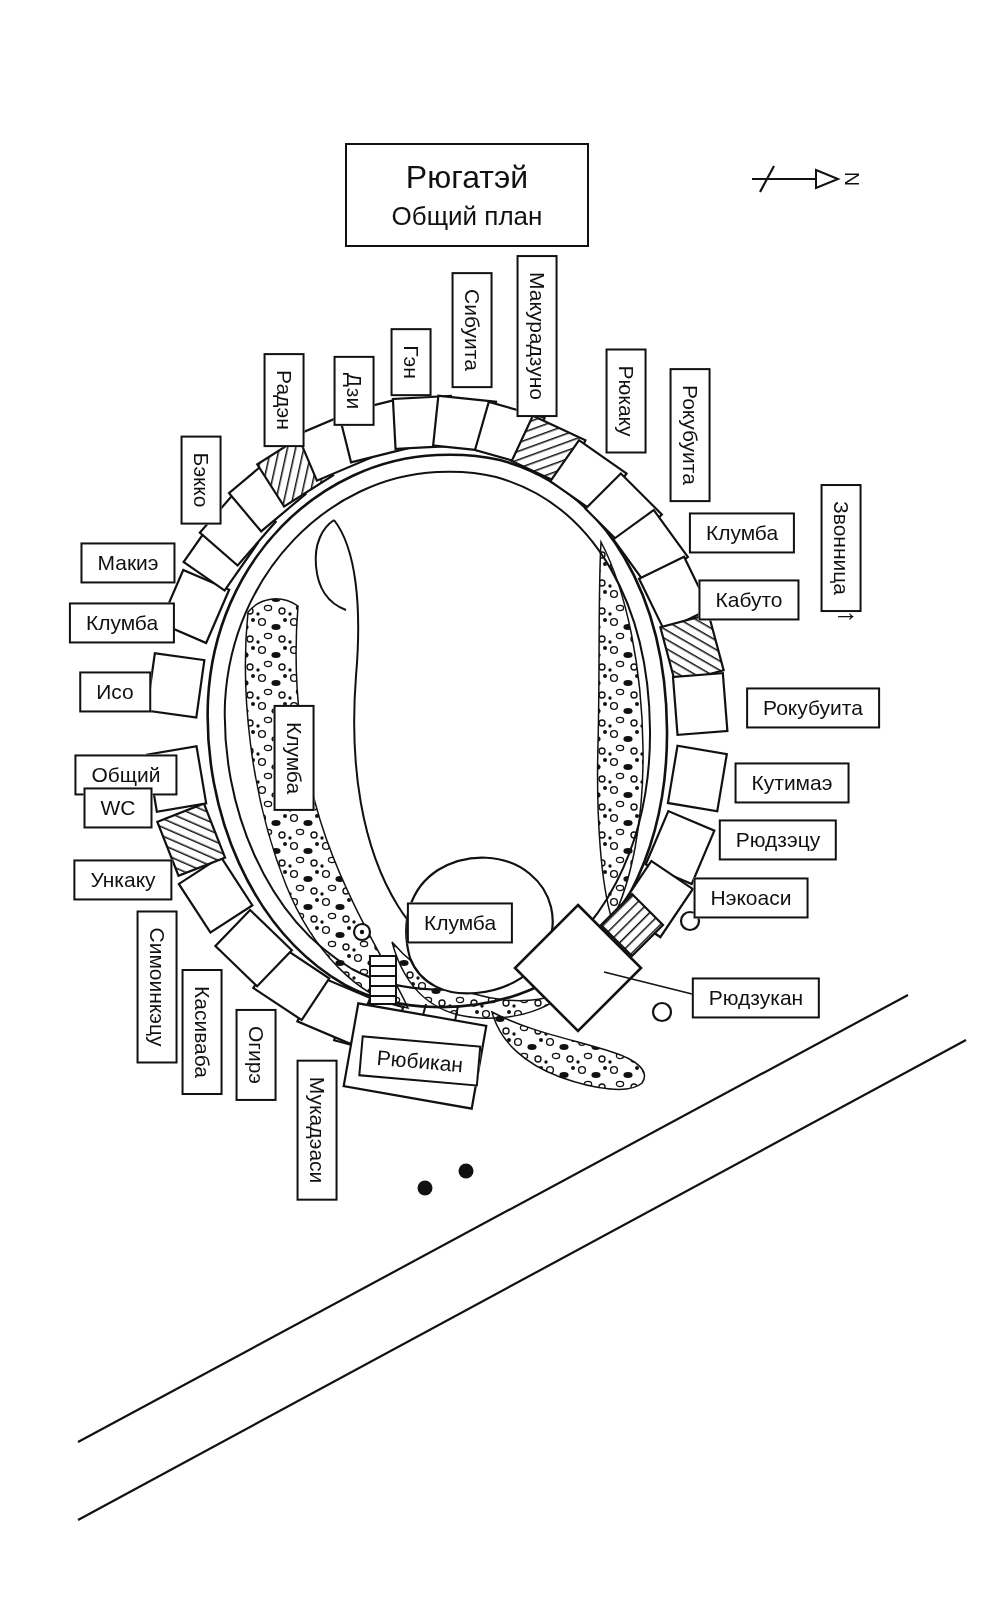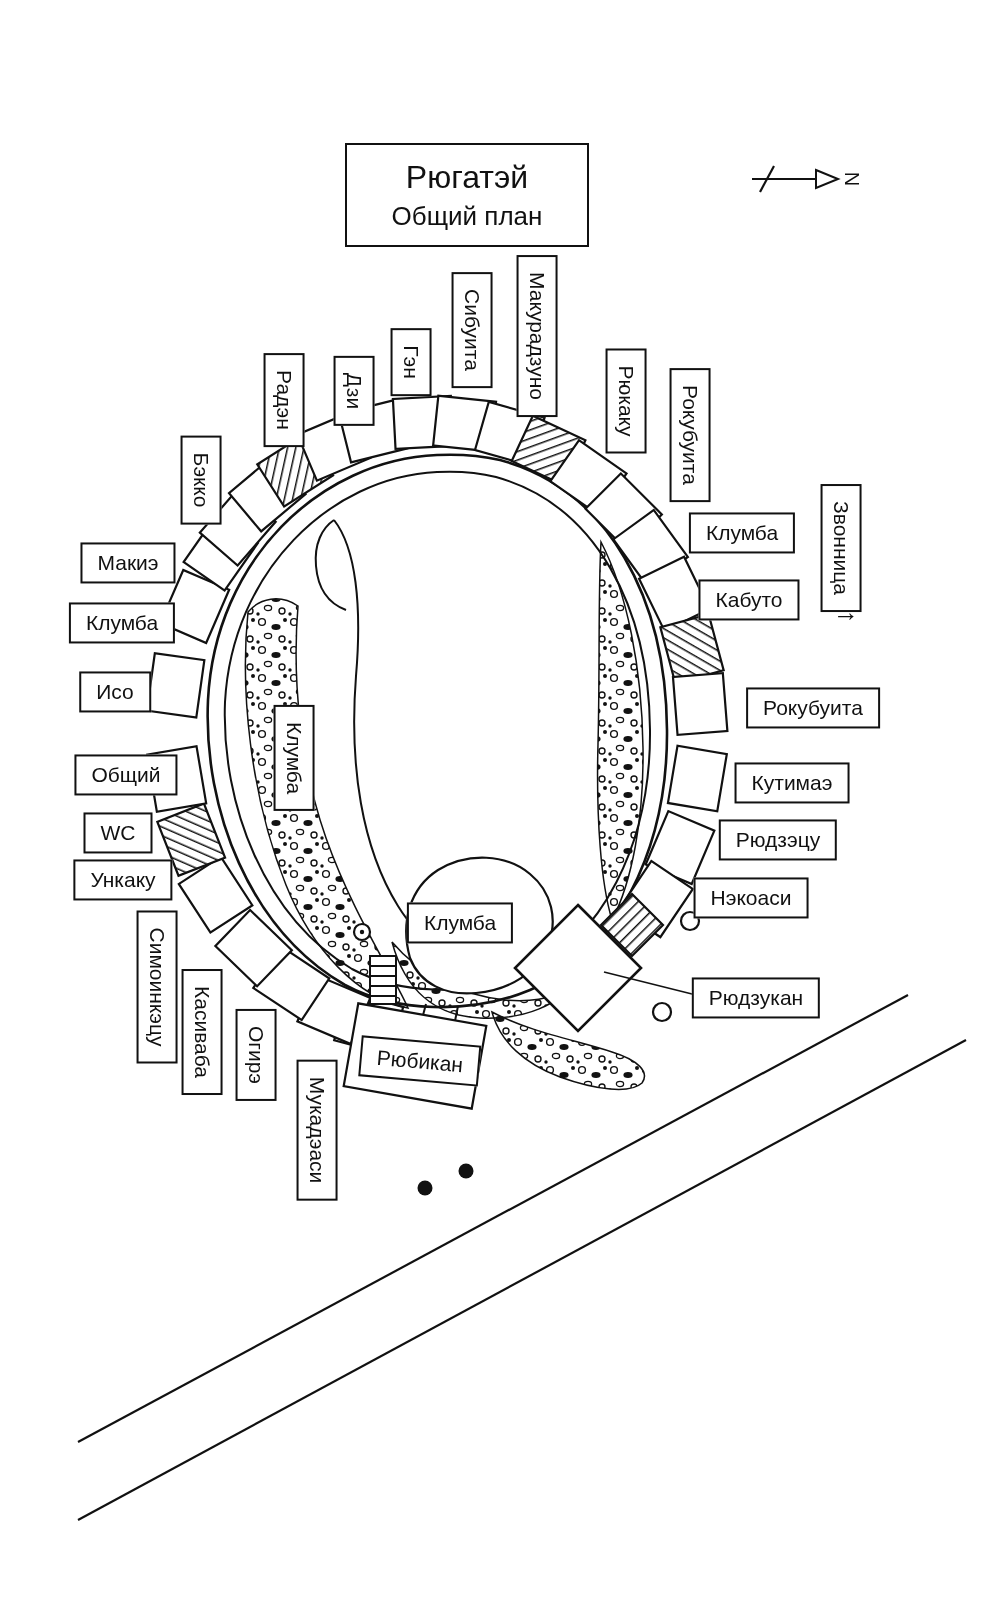--- a/index.html
+++ b/index.html
@@ -147,21 +147,21 @@
   <div class="label v" style="left:294px;top:758px">Клумба</div>
   <div class="label v" style="left:157px;top:987px">Симоинкэцу</div>
   <div class="label v" style="left:202px;top:1032px">Касиваба</div>
   <div class="label v" style="left:256px;top:1055px">Огирэ</div>
   <div class="label v" style="left:317px;top:1130px">Мукадэаси</div>
 
   <div class="label" style="left:128px;top:563px">Макиэ</div>
   <div class="label" style="left:122px;top:623px">Клумба</div>
   <div class="label" style="left:115px;top:692px">Исо</div>
   <div class="label" style="left:126px;top:775px">Общий</div>
-  <div class="label" style="left:118px;top:833px">WC</div>
+  <div class="label" style="left:118px;top:808px">WC</div>
   <div class="label" style="left:123px;top:880px">Ункаку</div>
   <div class="label" style="left:742px;top:533px">Клумба</div>
   <div class="label" style="left:749px;top:600px">Кабуто</div>
   <div class="label" style="left:813px;top:708px">Рокубуита</div>
   <div class="label" style="left:792px;top:783px">Кутимаэ</div>
   <div class="label" style="left:778px;top:840px">Рюдзэцу</div>
   <div class="label" style="left:751px;top:898px">Нэкоаси</div>
   <div class="label" style="left:756px;top:998px">Рюдзукан</div>
   <div class="label" style="left:460px;top:923px">Клумба</div>
   <div class="label tilt" style="left:420px;top:1061px">Рюбикан</div>

